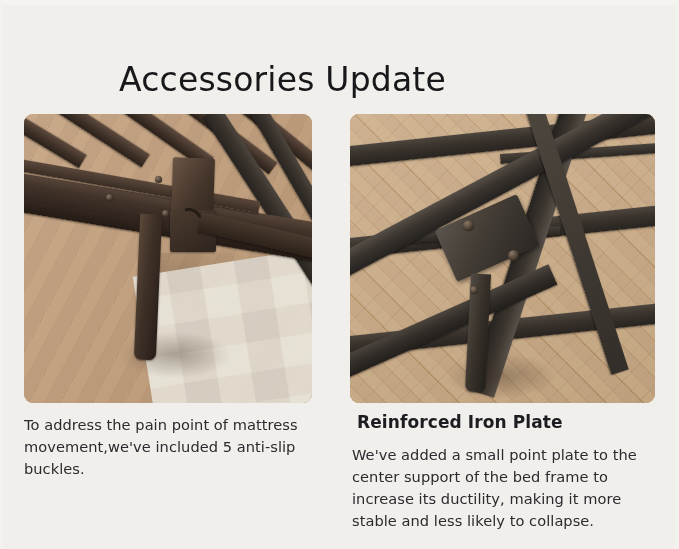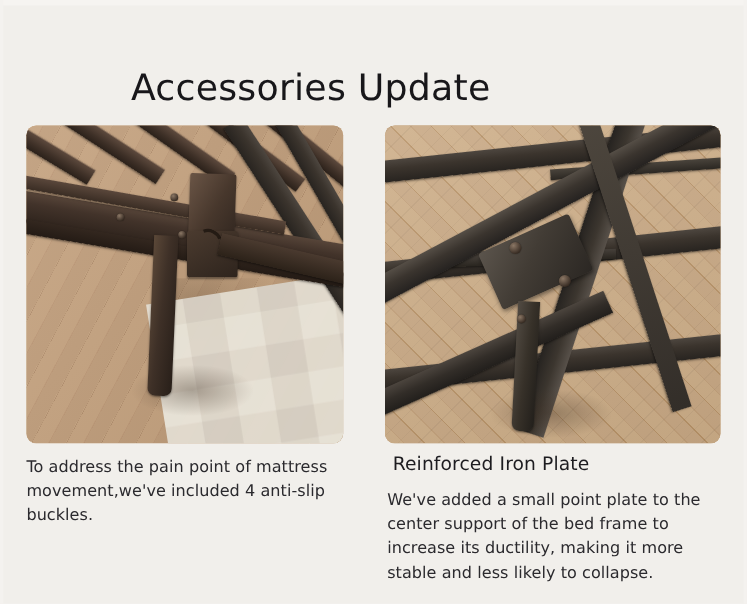--- a/index.html
+++ b/index.html
@@ -124,21 +124,21 @@
   #caption-left  { left: 24px;  top: 414px; width: 300px; }
   #caption-right { left: 352px; top: 412px; width: 305px; }
 
   .cap-title {
     font-size: 17px;
     font-weight: 400;
     color: #1d1c20;
     margin: 0 0 12px 0;
     letter-spacing: 0.1px;
   }
-  #caption-right .cap-title { padding-left: 5px; }
+  #caption-right .cap-title { padding-left: 5px; font-weight: bold; }
   .cap-body {
     font-size: 14.6px;
     line-height: 22px;
     color: #2b2a2e;
     margin: 0;
     letter-spacing: 0.05px;
   }
 </style>
 </head>
 <body>
@@ -227,19 +227,19 @@
   <div class="bar dark" style="left:118px; top:160px; width:20px; height:118px; border-radius:0 0 7px 7px;
               background: linear-gradient(95deg,#524b43,#373129 50%,#221f1b);
               transform: rotate(3deg);"></div>
   <div class="rivet" style="left:120px; top:172px; width:8px; height:8px;"></div>
 
   <div class="bar dark" style="left:186px; top:-30px; width:300px; height:18px; transform: rotate(72deg); transform-origin: left top;
               background: linear-gradient(90deg,#4f483f,#332e29);"></div>
 </div>
 
 <div class="caption" id="caption-left">
-  <p class="cap-body">To address the pain point of mattress movement,we've included 4 anti-slip buckles.</p>
+  <p class="cap-body">To address the pain point of mattress movement,we've included 5 anti-slip buckles.</p>
 </div>
 
 <div class="caption" id="caption-right">
   <p class="cap-title">Reinforced Iron Plate</p>
   <p class="cap-body">We've added a small point plate to the center support of the bed frame to increase its ductility, making it more stable and less likely to collapse.</p>
 </div>
 
 </body></html>

